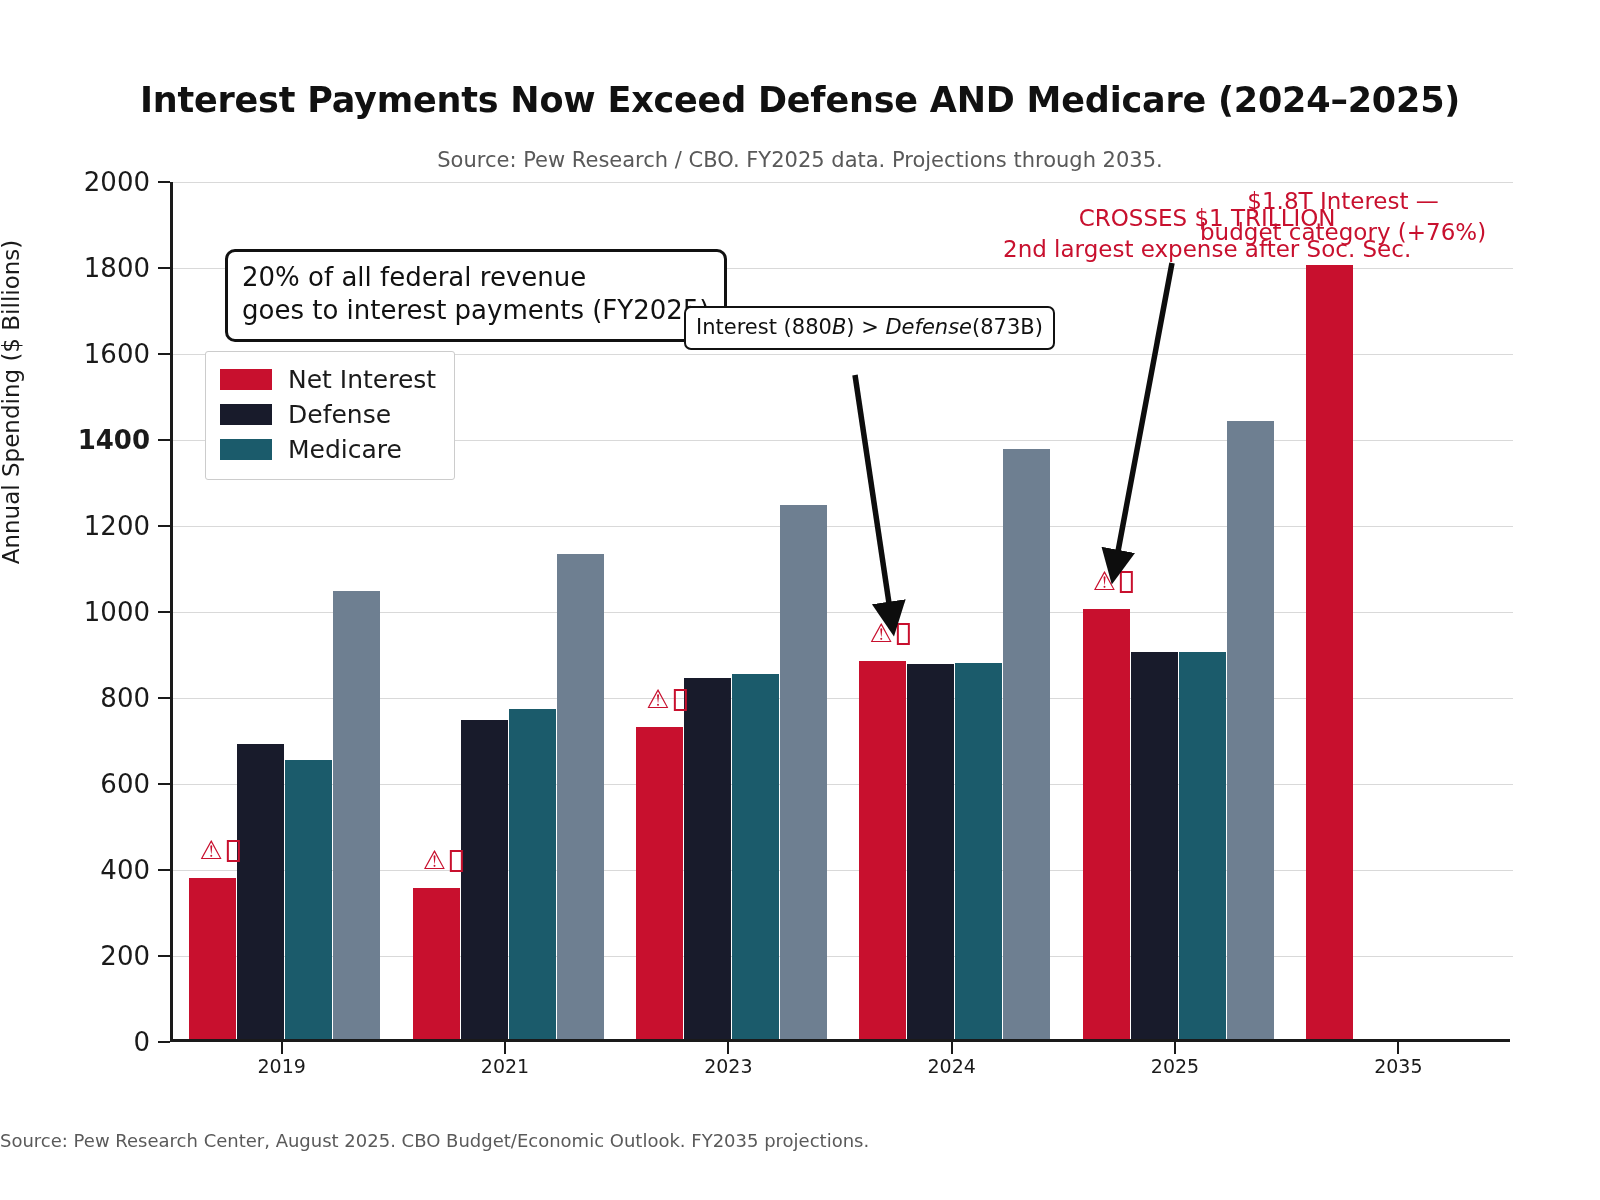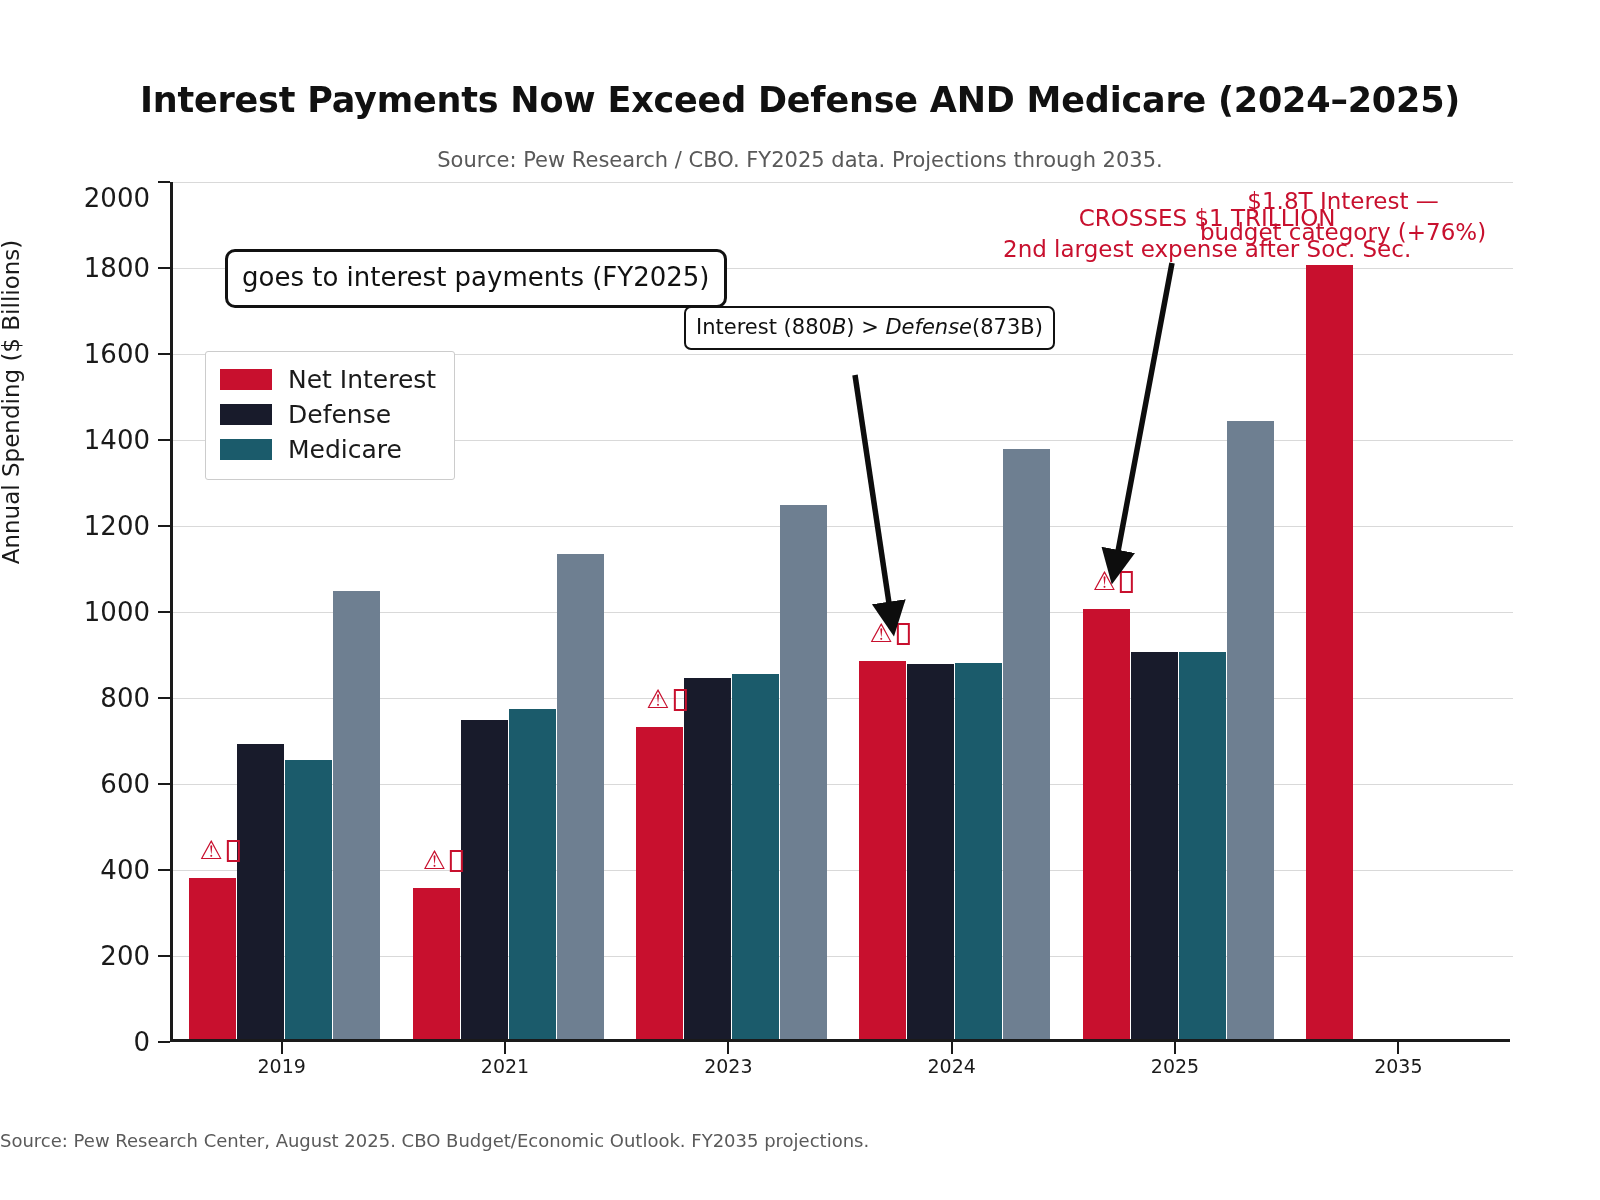--- a/index.html
+++ b/index.html
@@ -221,27 +221,27 @@
       <div class="ylabel-txt" style="top: 870px;">400</div>
       <div class="ytick" style="top: 783px;"></div>
       <div class="ylabel-txt" style="top: 784px;">600</div>
       <div class="ytick" style="top: 697px;"></div>
       <div class="ylabel-txt" style="top: 698px;">800</div>
       <div class="ytick" style="top: 611px;"></div>
       <div class="ylabel-txt" style="top: 612px;">1000</div>
       <div class="ytick" style="top: 525px;"></div>
       <div class="ylabel-txt" style="top: 526px;">1200</div>
       <div class="ytick" style="top: 439px;"></div>
-      <div class="ylabel-txt" style="top: 440px;">1400</div>
+      <div class="ylabel-txt" style="top: 440px; font-weight: bold;">1400</div>
       <div class="ytick" style="top: 353px;"></div>
       <div class="ylabel-txt" style="top: 354px;">1600</div>
       <div class="ytick" style="top: 267px;"></div>
       <div class="ylabel-txt" style="top: 268px;">1800</div>
       <div class="ytick" style="top: 181px;"></div>
-      <div class="ylabel-txt" style="top: 198px;">2000</div>
+      <div class="ylabel-txt" style="top: 182px;">2000</div>
     </div>
 
   <div id="plot">
     <div id="gridlines">
         <div class="gridline" style="top: 774px;"></div>
         <div class="gridline" style="top: 688px;"></div>
         <div class="gridline" style="top: 602px;"></div>
         <div class="gridline" style="top: 516px;"></div>
         <div class="gridline" style="top: 430px;"></div>
         <div class="gridline" style="top: 344px;"></div>
@@ -326,20 +326,21 @@
   <div class="red-note" id="note-trillion">
     <div>CROSSES $1 TRILLION</div>
     <div>2nd largest expense after Soc. Sec.</div>
   </div>
   <div class="red-note" id="note-growth">
     <div>$1.8T Interest —</div>
     <div>budget category (+76%)</div>
   </div>
 
   <div class="callout" id="callout-revenue">
+    <div>20% of all federal revenue</div>
     <div>goes to interest payments (FY2025)</div>
   </div>
 
   <div class="callout" id="callout-crossover">
     <div><span>Interest (880</span><span class="mathit">B</span><span>) &gt; </span><span class="mathit">Defense</span><span>(873B)</span></div>
   </div>
 
 </div>
 
 </body></html>

